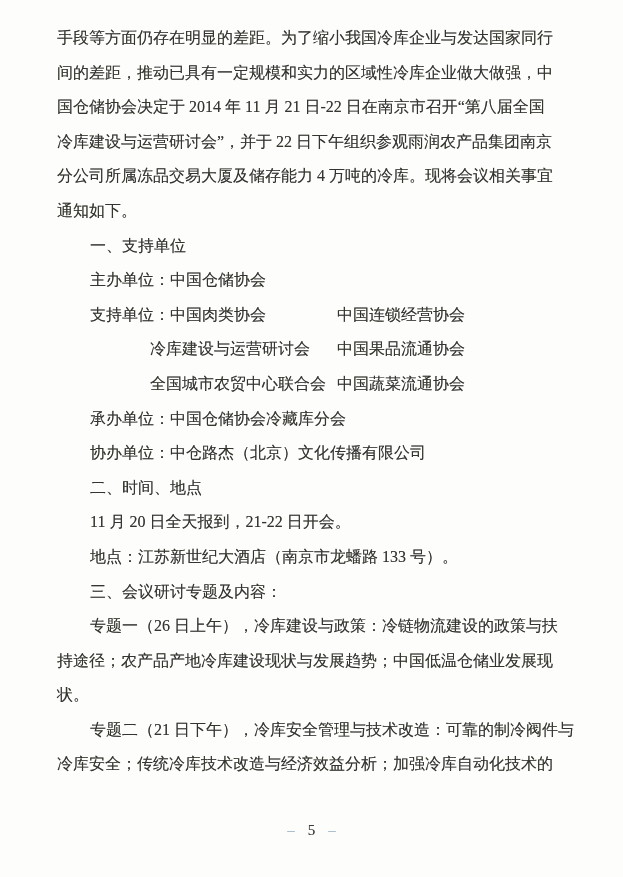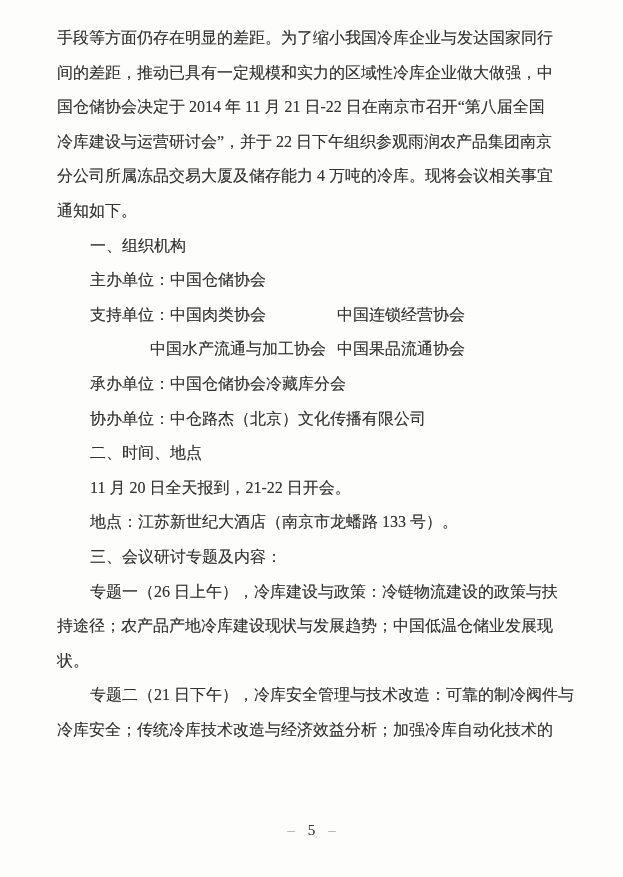--- a/index.html
+++ b/index.html
@@ -57,29 +57,33 @@
 <body>
 
 <div class="page">
   <div class="body-text">
     <div class="line">手段等方面仍存在明显的差距。为了缩小我国冷库企业与发达国家同行</div>
     <div class="line">间的差距，推动已具有一定规模和实力的区域性冷库企业做大做强，中</div>
     <div class="line">国仓储协会决定于 2014 年 11 月 21 日-22 日在南京市召开“第八届全国</div>
     <div class="line">冷库建设与运营研讨会”，并于 22 日下午组织参观雨润农产品集团南京</div>
     <div class="line">分公司所属冻品交易大厦及储存能力 4 万吨的冷库。现将会议相关事宜</div>
     <div class="line">通知如下。</div>
-    <div class="line l2">一、组织机构</div>
+    <div class="line l2">一、支持单位</div>
     <div class="line l2">主办单位：中国仓储协会</div>
     <div class="line l2">
       <span>支持单位：中国肉类协会</span>
       <span class="c2">中国连锁经营协会</span>
     </div>
     <div class="line l5">
-      <span>中国水产流通与加工协会</span>
+      <span>冷库建设与运营研讨会</span>
       <span class="c2">中国果品流通协会</span>
+    </div>
+    <div class="line l5">
+      <span>全国城市农贸中心联合会</span>
+      <span class="c2">中国蔬菜流通协会</span>
     </div>
     <div class="line l2">承办单位：中国仓储协会冷藏库分会</div>
     <div class="line l2">协办单位：中仓路杰（北京）文化传播有限公司</div>
     <div class="line l2">二、时间、地点</div>
     <div class="line l2">11 月 20 日全天报到，21-22 日开会。</div>
     <div class="line l2">地点：江苏新世纪大酒店（南京市龙蟠路 133 号）。</div>
     <div class="line l2">三、会议研讨专题及内容：</div>
     <div class="line l2">专题一（26 日上午），冷库建设与政策：冷链物流建设的政策与扶</div>
     <div class="line">持途径；农产品产地冷库建设现状与发展趋势；中国低温仓储业发展现</div>
     <div class="line">状。</div>

